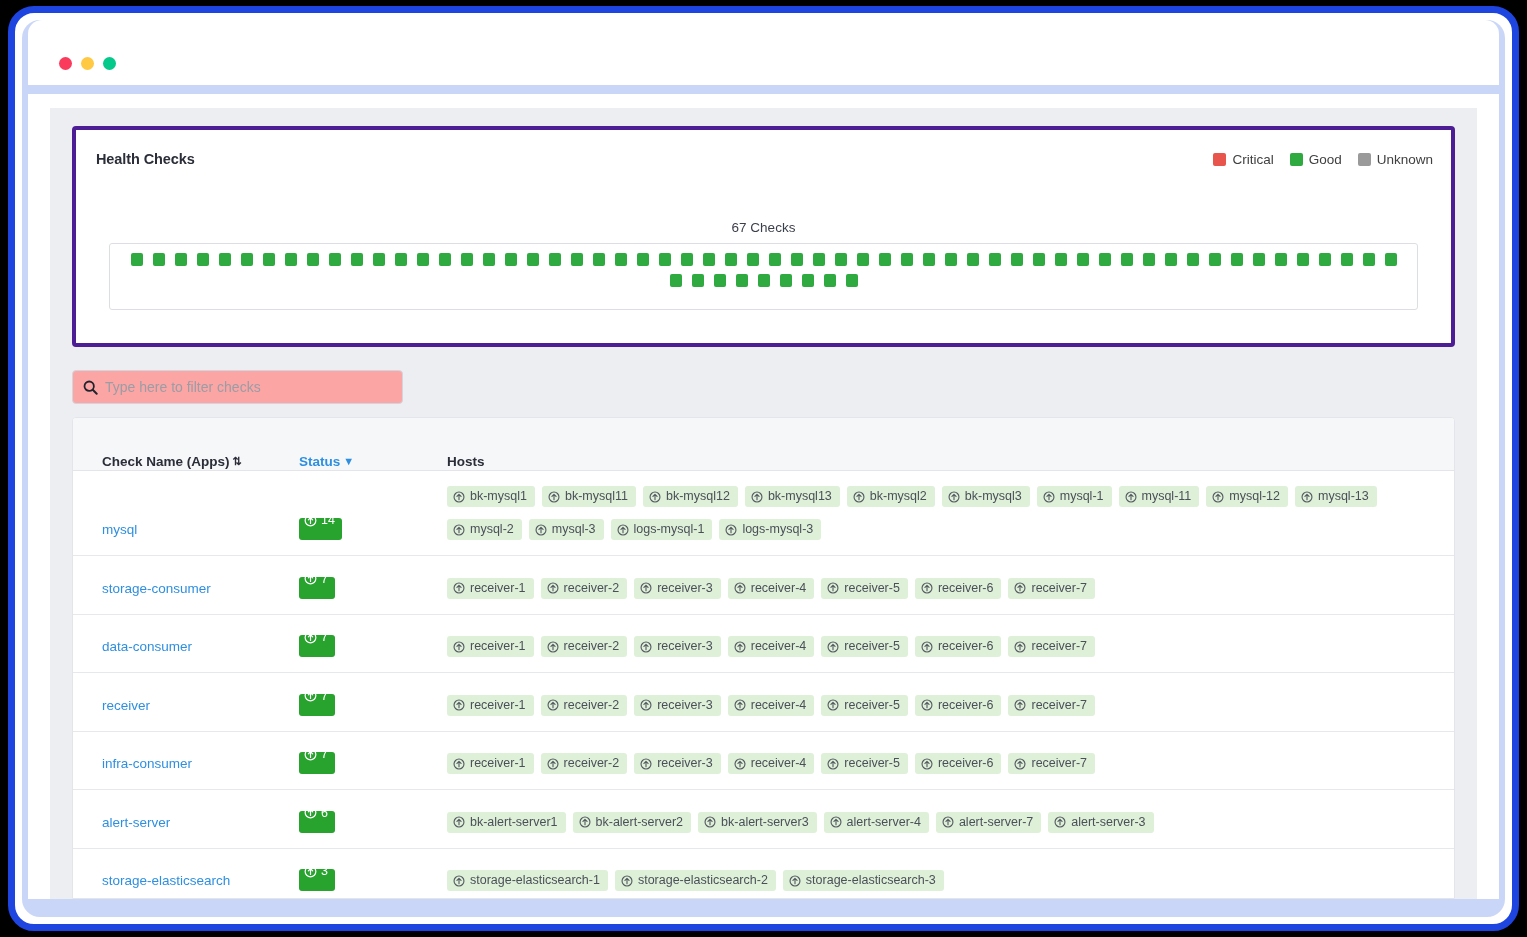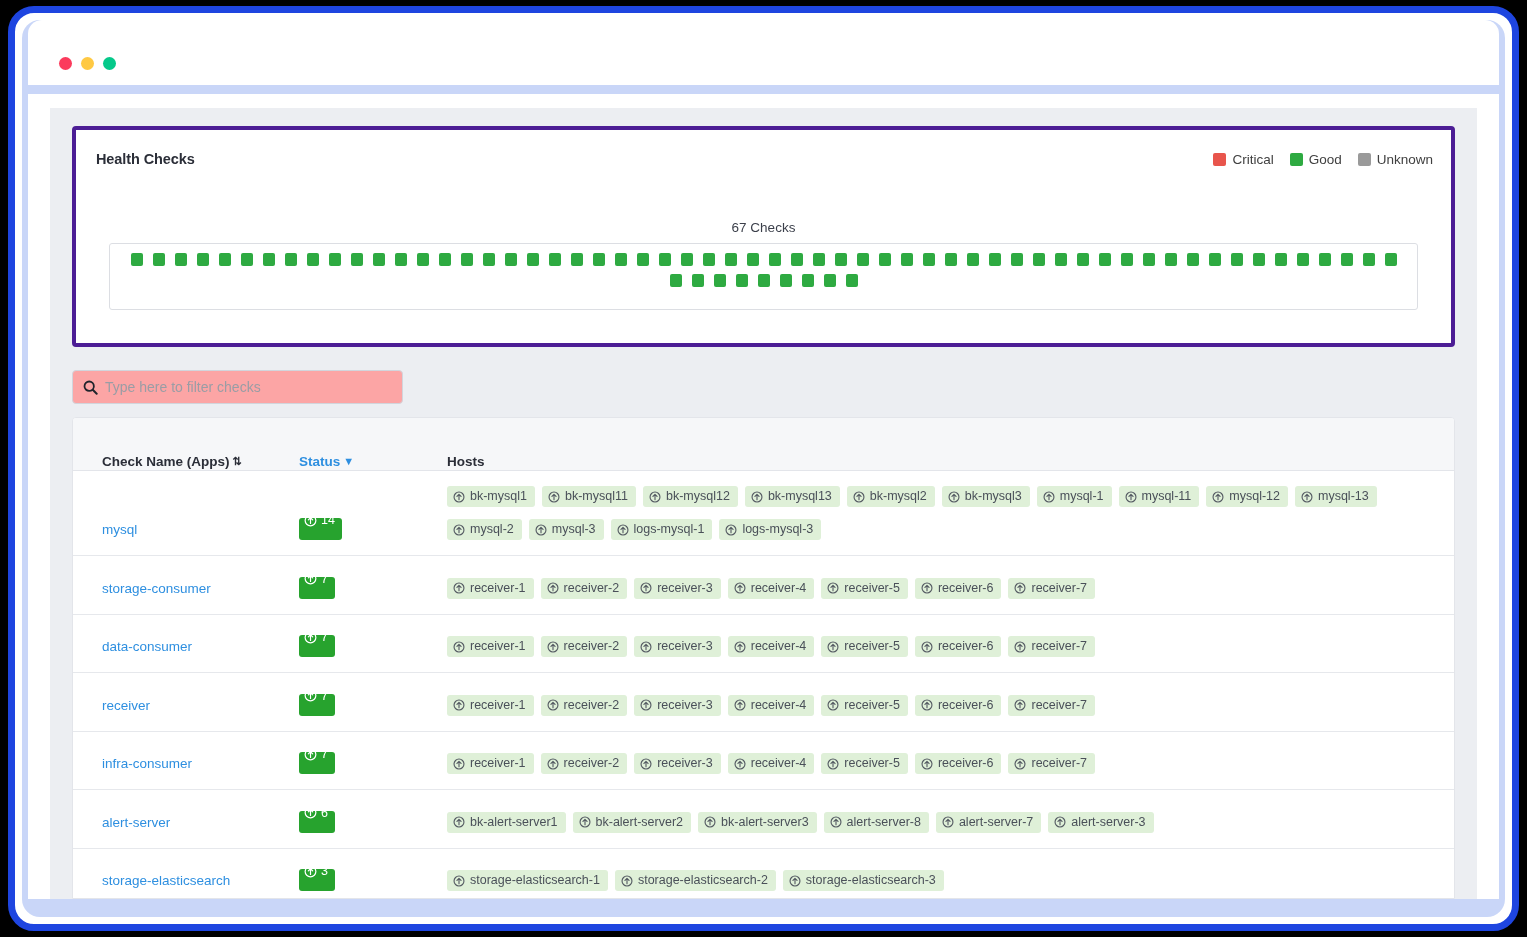--- a/index.html
+++ b/index.html
@@ -914,21 +914,21 @@
                       </span>
                       <span>bk-alert-server3</span>
                     </span>
                     <span class="host-chip">
                       <span class="ico">
                         <svg width="12" height="12" viewBox="0 0 16 16">
                           <circle cx="8" cy="8" r="6.6" fill="none" stroke="#555b63" stroke-width="1.5"></circle>
                           <path d="M8 11.6 L8 4.8 M5.3 7.3 L8 4.5 L10.7 7.3" fill="none" stroke="#555b63" stroke-width="1.5" stroke-linecap="round" stroke-linejoin="round"></path>
                         </svg>
                       </span>
-                      <span>alert-server-8</span>
+                      <span>alert-server-4</span>
                     </span>
                     <span class="host-chip">
                       <span class="ico">
                         <svg width="12" height="12" viewBox="0 0 16 16">
                           <circle cx="8" cy="8" r="6.6" fill="none" stroke="#555b63" stroke-width="1.5"></circle>
                           <path d="M8 11.6 L8 4.8 M5.3 7.3 L8 4.5 L10.7 7.3" fill="none" stroke="#555b63" stroke-width="1.5" stroke-linecap="round" stroke-linejoin="round"></path>
                         </svg>
                       </span>
                       <span>alert-server-7</span>
                     </span>

